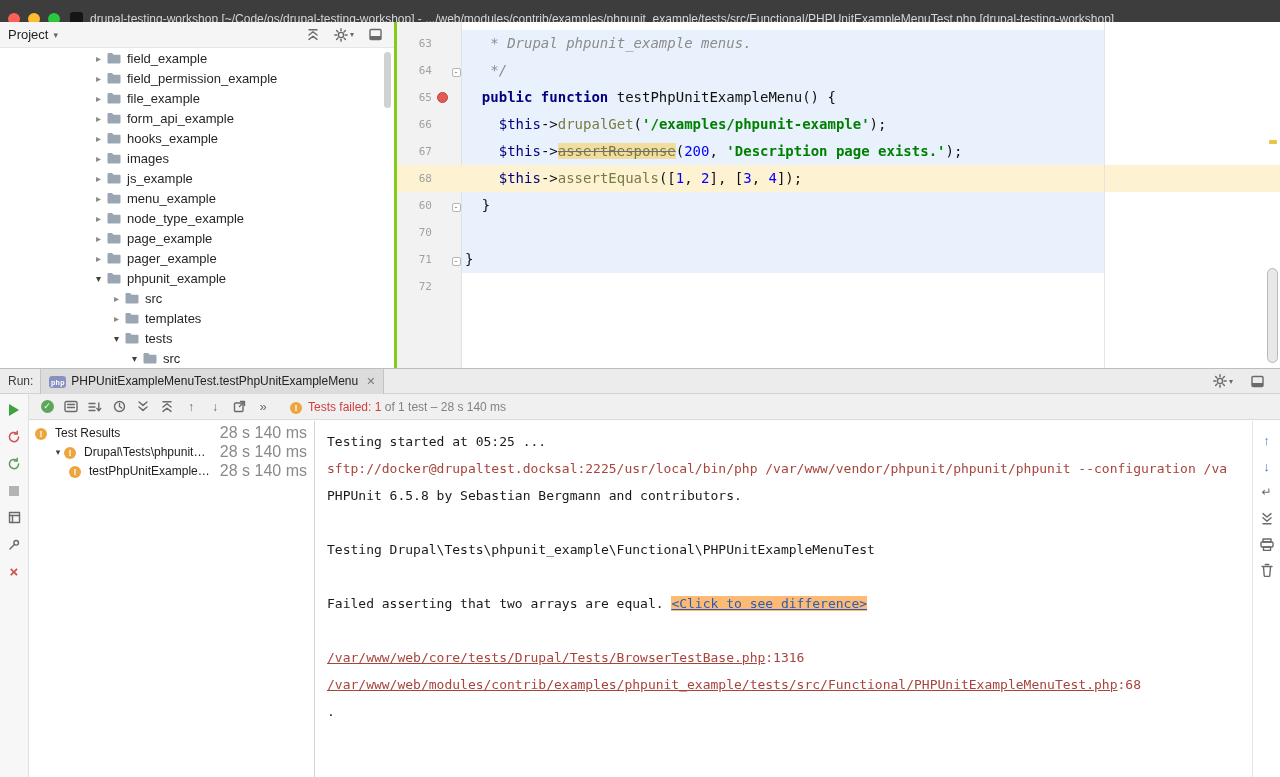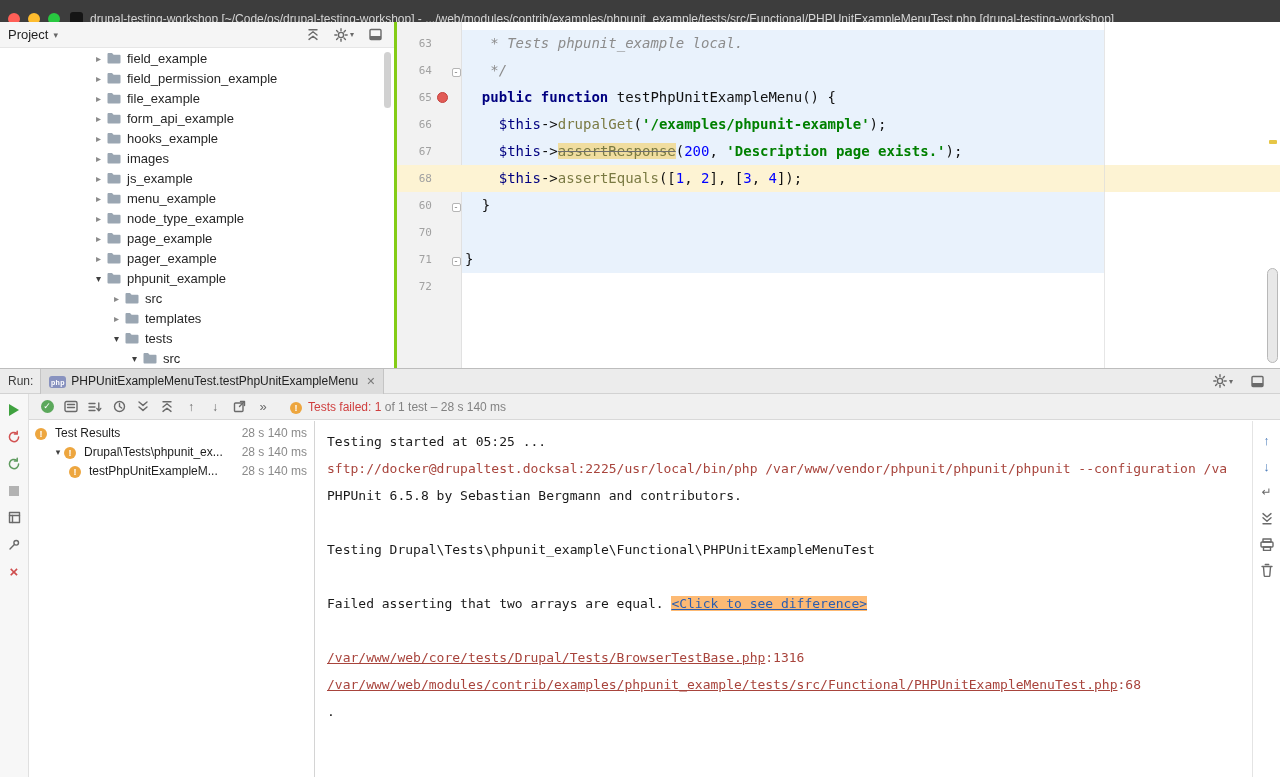--- a/index.html
+++ b/index.html
@@ -78,21 +78,21 @@
 .left-strip{position:absolute;left:0;top:25px;bottom:0;width:29px;background:#f7f7f7;border-right:1px solid #e0e0e0;display:flex;flex-direction:column;align-items:center;padding-top:2px}
 .vbtn{height:27px;width:100%;display:flex;align-items:center;justify-content:center;color:#6a6a6a}
 .play-tri{width:0;height:0;border-left:10px solid #3fa23f;border-top:6px solid transparent;border-bottom:6px solid transparent;display:inline-block}
 .stop-sq{width:10px;height:10px;background:#b3b3b3;display:inline-block}
 .close-x{color:#cf4e4e;font-size:15px;font-weight:bold;line-height:1}
 .run-content{position:absolute;top:52px;left:29px;right:0;bottom:0;display:flex}
 .test-tree{width:286px;flex:none;border-right:1px solid #d4d4d4;padding-top:2px;overflow:hidden;background:#fff}
 .tt-row{height:19px;display:flex;align-items:center;font-size:12px;color:#1e1e1e;padding-right:7px;white-space:nowrap;overflow:hidden}
 .tt-chev{width:12px;flex:none;font-size:9px;color:#3f3f3f;text-align:center}
 .tt-label{margin-left:8px;overflow:hidden;text-overflow:ellipsis}
-.tt-time{margin-left:auto;color:#8a8a8a;font-size:12px;padding-left:8px;flex:none}
+.tt-time{margin-left:auto;color:#8a8a8a;font-size:16px;padding-left:8px;flex:none}
 .console{flex:1;position:relative;background:#fff;font-family:"DejaVu Sans Mono","Liberation Mono",monospace;font-size:13px;padding:7px 0 0 12px;overflow:hidden}
 .cline{height:27px;line-height:27px;white-space:pre}
 .c-plain{color:#1a1a1a}
 .c-error{color:#a8443c}
 .c-file-link{color:#a8443c;text-decoration:underline}
 .c-diff-link{color:#2a5db0;text-decoration:underline;background:#fdba74}
 .console-toolbar{width:28px;flex:none;border-left:1px solid #e4e4e4;display:flex;flex-direction:column;align-items:center;padding-top:6px;background:#fff}
 .console-toolbar .vbtn{height:26px}
 </style>
 </head>
@@ -298,21 +298,21 @@
 
     <section class="editor">
       <div class="gutter-col"></div>
       <div class="ed-lines">
           <div class="ed-row bg-tint">
             <span class="gut">
               <span class="lnum">63</span>
               <span class="gicon"></span>
               <span class="gfold"></span>
             </span>
-            <span class="code"><span class="tok-comment">   * Tests phpunit_example local.</span></span>
+            <span class="code"><span class="tok-comment">   * Drupal phpunit_example menus.</span></span>
           </div>
           <div class="ed-row bg-tint">
             <span class="gut">
               <span class="lnum">64</span>
               <span class="gicon"></span>
               <span class="gfold"><span class="foldmark">-</span></span>
             </span>
             <span class="code"><span class="tok-comment">   */</span></span>
           </div>
           <div class="ed-row bg-tint">

